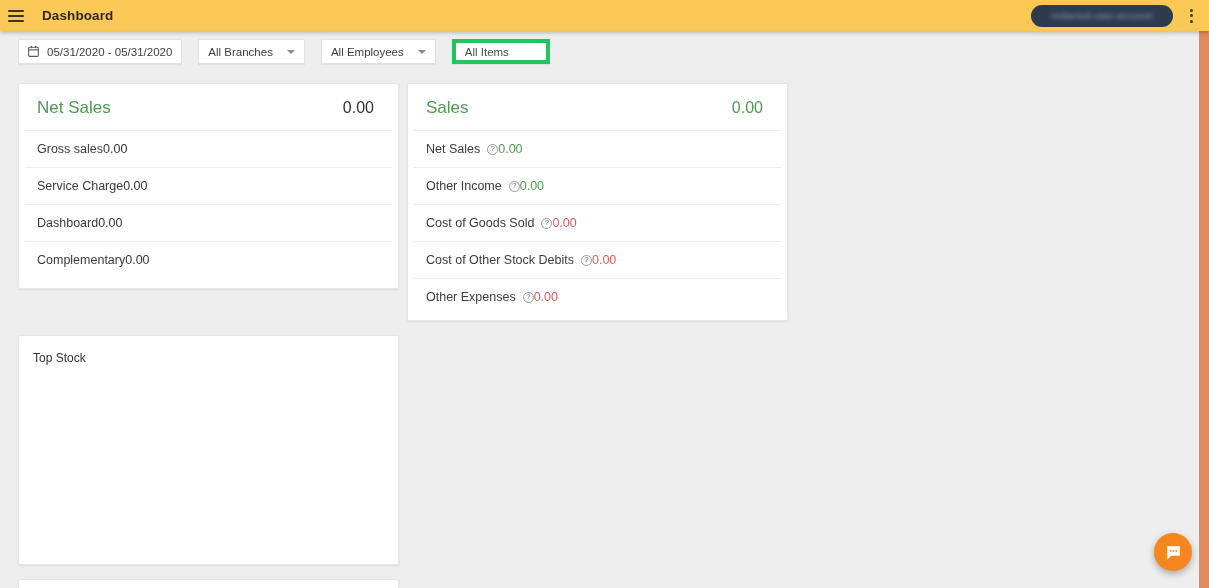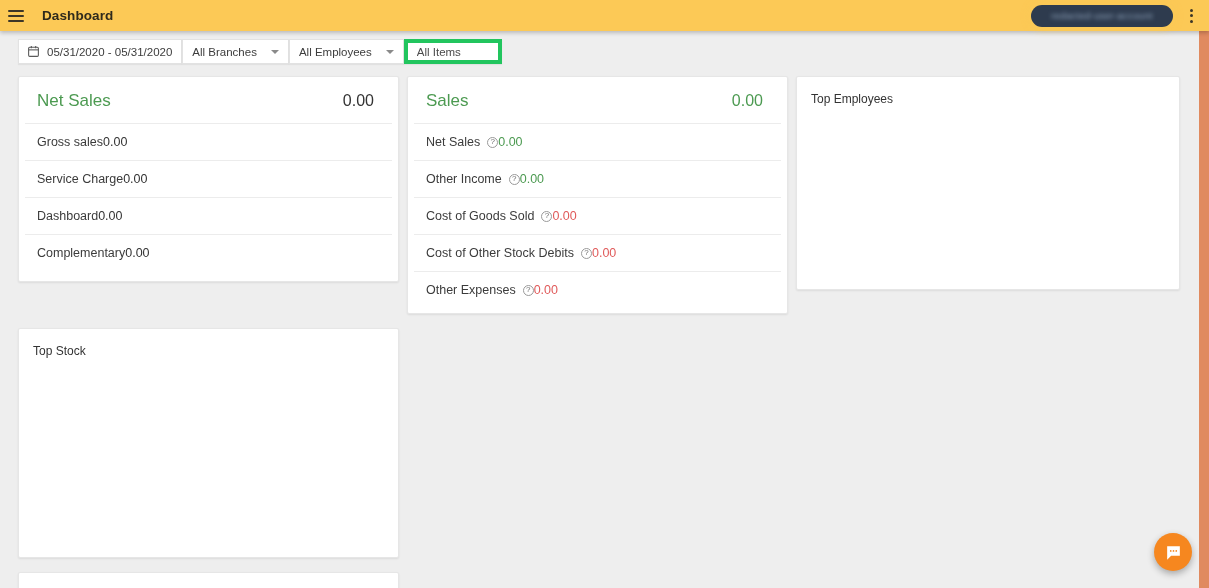--- a/index.html
+++ b/index.html
@@ -86,22 +86,22 @@
     top: 0; right: 0;
     width: 10px; height: 100%;
     background: #e08a5f;
     z-index: 5;
   }
 
   
   .filterbar {
     display: flex;
     align-items: flex-start;
-    gap: 0;
-    padding: 8px 0 12px 18px;
+    gap: 16px;
+    padding: 8px 0 19px 18px;
   }
   .filter-ctl {
     height: 25px;
     background: #ffffff;
     border: 1px solid #e2e2e2;
     display: flex;
     align-items: center;
     padding: 0 9px;
     font-size: 11.5px;
     color: #3c3c3c;
@@ -360,23 +360,20 @@
         <div class="kv-row">
           <div class="kv-label">
             <span>Other Expenses</span>
             <span class="help-icon">?</span>
           </div>
           <div class="kv-val red">0.00</div>
         </div>
       </div>
     </div>
 
-    <div class="card card-employees">
-      <div class="panel-title">Top Employees</div>
-    </div>
   </div>
 
   <div class="spacer-row"></div>
 
   <div class="row">
     <div class="card card-topitems">
       <div class="panel-title">Top Stock</div>
     </div>
   </div>
 

